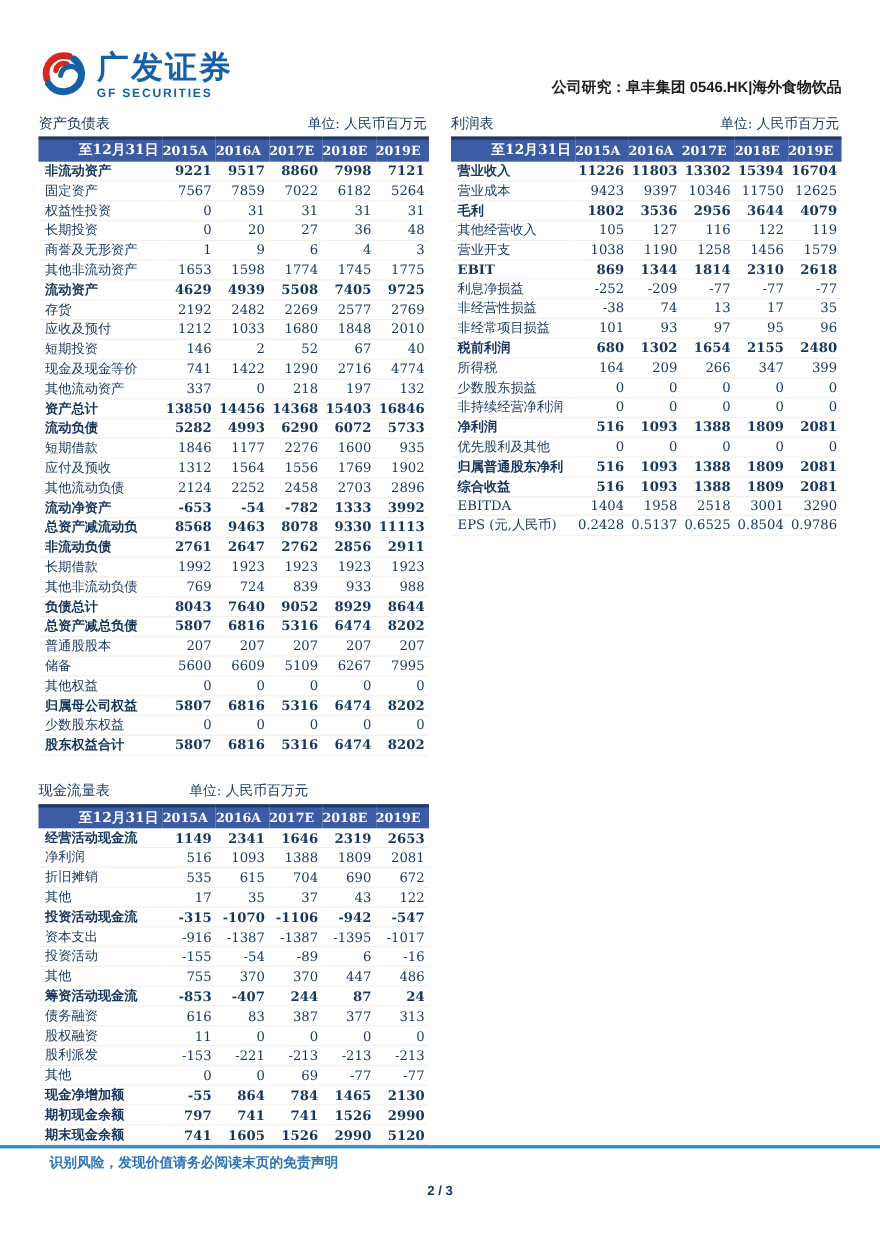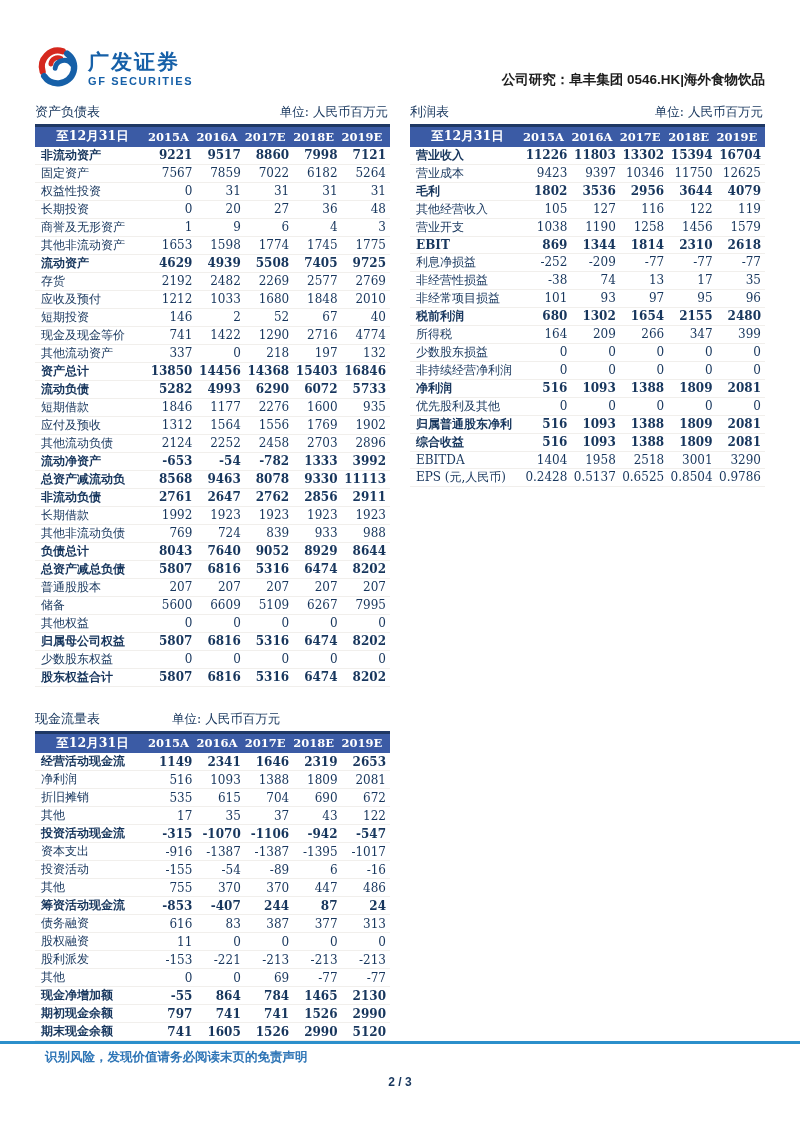--- a/index.html
+++ b/index.html
@@ -6,37 +6,37 @@
   html,body { background:#ffffff; }
   .page{
     width:800px; height:1131px; background:#fff; overflow:hidden;
     display:flex; flex-direction:column;
     font-family:"DejaVu Serif","Liberation Serif",serif;
   }
   
   .top-header{ display:flex; justify-content:space-between; align-items:flex-end; padding:44px 35px 0; }
   .logo{ display:flex; align-items:center; gap:7px; }
   .logo-texts{ display:flex; flex-direction:column; }
-  .logo-cn{ font-family:"Liberation Sans",sans-serif; font-weight:bold; font-size:21px; color:#1660A8; letter-spacing:2px; line-height:1.05; }
+  .logo-cn{ font-family:"Liberation Sans",sans-serif; font-weight:bold; font-size:29px; color:#1660A8; letter-spacing:2px; line-height:1.05; }
   .logo-en{ font-family:"Liberation Sans",sans-serif; font-weight:bold; font-size:11px; color:#1660A8; letter-spacing:1.6px; margin-top:2px; }
   .research-label{ font-family:"Liberation Sans",sans-serif; font-weight:bold; font-size:13.5px; color:#1c1c1c; padding-bottom:5px; }
   .header-rule{ height:3px; background:#2878BE; margin:4px 35px 0; }
 
   
   .content{ display:flex; gap:20px; padding:0 35px; }
   .col{ width:355px; flex:0 0 355px; }
 
   .table-title{ display:flex; justify-content:space-between; align-items:baseline; padding:5px 2px 3px 0; font-weight:normal; font-size:13px; color:#17365D; }
   .table-title .unit{ font-size:12.5px; }
   .mid-unit{ justify-content:flex-start; }
   .mid-unit .unit{ margin-left:72px; }
 
   table{ width:100%; border-collapse:collapse; table-layout:fixed; border-top:3px solid #1F3864; }
   thead th{ background:#3B5BA5; color:#ffffff; font-size:11.5px; font-weight:bold; height:21px; padding:0 4px 0 0; text-align:left; }
-  th.lab{ text-align:center; padding-left:6px; font-size:12.5px; width:113px; }
+  th.lab{ text-align:right; padding-left:6px; font-size:12.5px; width:113px; }
   tbody td{ height:17px; font-size:12px; color:#17365D; border-bottom:1px solid #f1efec; padding:0 4px 0 0; text-align:right; white-space:nowrap; }
   td.lab{ text-align:left; padding-left:6px; overflow:hidden; }
   tr.bold td{ font-weight:bold; }
   .cashflow{ margin-top:18px; }
 
   
   .footer{ margin-top:auto; }
   .footer-rule{ height:3px; background:#2B8FCB; }
   .disclaimer{ font-family:"Liberation Sans",sans-serif; font-weight:bold; color:#2E75B6; font-size:12.5px; padding:5px 0 0 45px; }
   .page-num{ font-family:"Liberation Sans",sans-serif; font-weight:bold; color:#17365D; font-size:12px; text-align:center; margin:9px 0 42px; }

